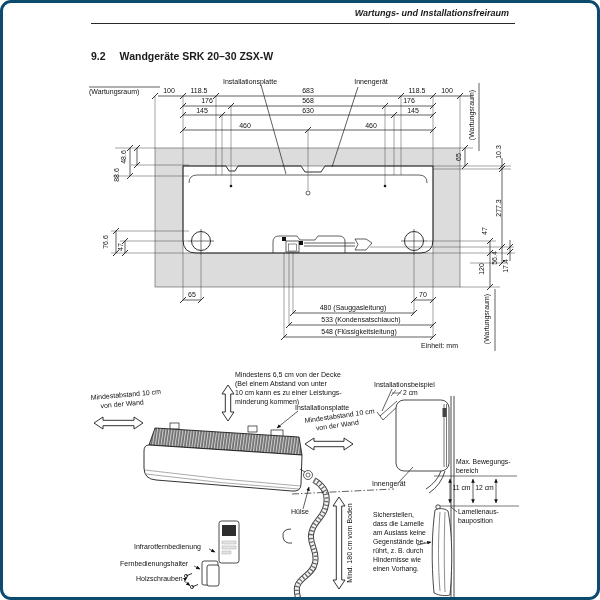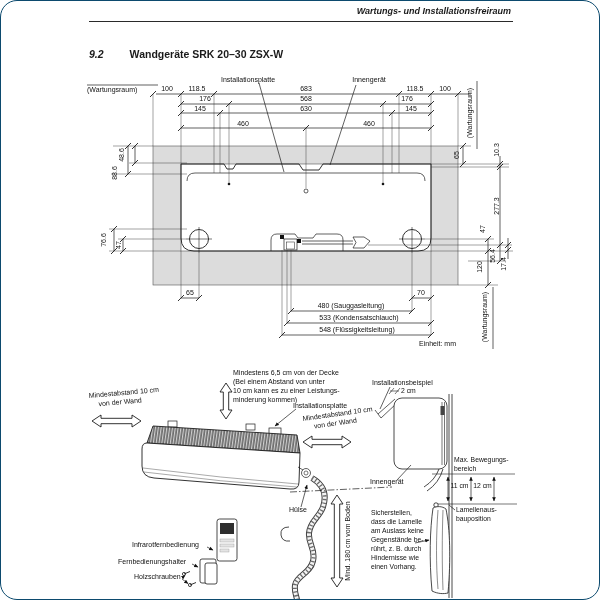--- a/index.html
+++ b/index.html
@@ -1,21 +1,21 @@
 <!DOCTYPE html>
 <html><head>
 <meta charset="utf-8">
 <style>
   html,body{margin:0;padding:0;background:#fff;}
   .page{position:relative;width:600px;height:600px;background:#fff;overflow:hidden;
-        font-family:"Liberation Sans",sans-serif;border:1px solid #0c4a6e;border-radius:17px;box-sizing:border-box;}
+        font-family:"Liberation Sans",sans-serif;border:3px solid #0c4a6e;border-radius:11px;box-sizing:border-box;}
   .hdr{position:absolute;top:5px;right:88px;font-size:9px;font-weight:bold;font-style:italic;color:#1a1a1a;}
   .rule{position:absolute;top:20px;left:88px;width:424px;height:1.4px;background:#2a2a2a;}
   .sect{position:absolute;top:47px;left:88px;font-size:10.5px;font-weight:bold;color:#1a1a1a;}
-  .sect .num{margin-right:26px;font-style:italic;}
+  .sect .num{margin-right:14px;}
   svg{position:absolute;left:0;top:0;}
   .t{font-family:"Liberation Sans",sans-serif;fill:#111;}
   .t7{font-size:7px;}
   .t68{font-size:6.8px;}
 </style>
 </head>
 <body>
 
 <div class="page">
 

